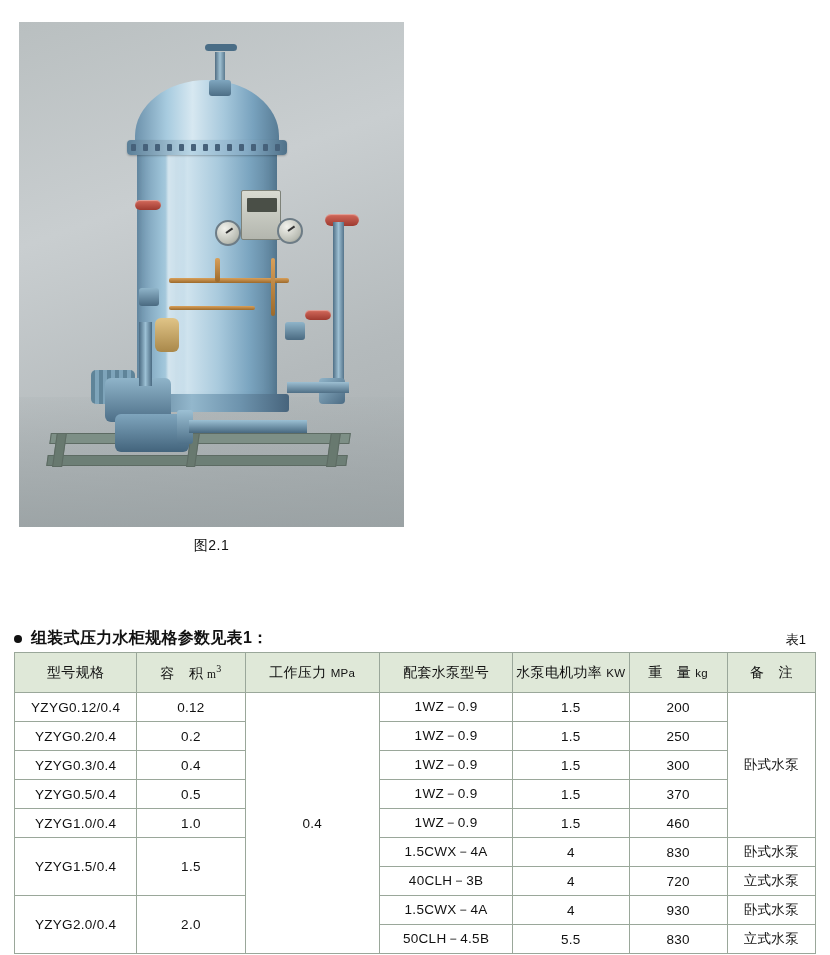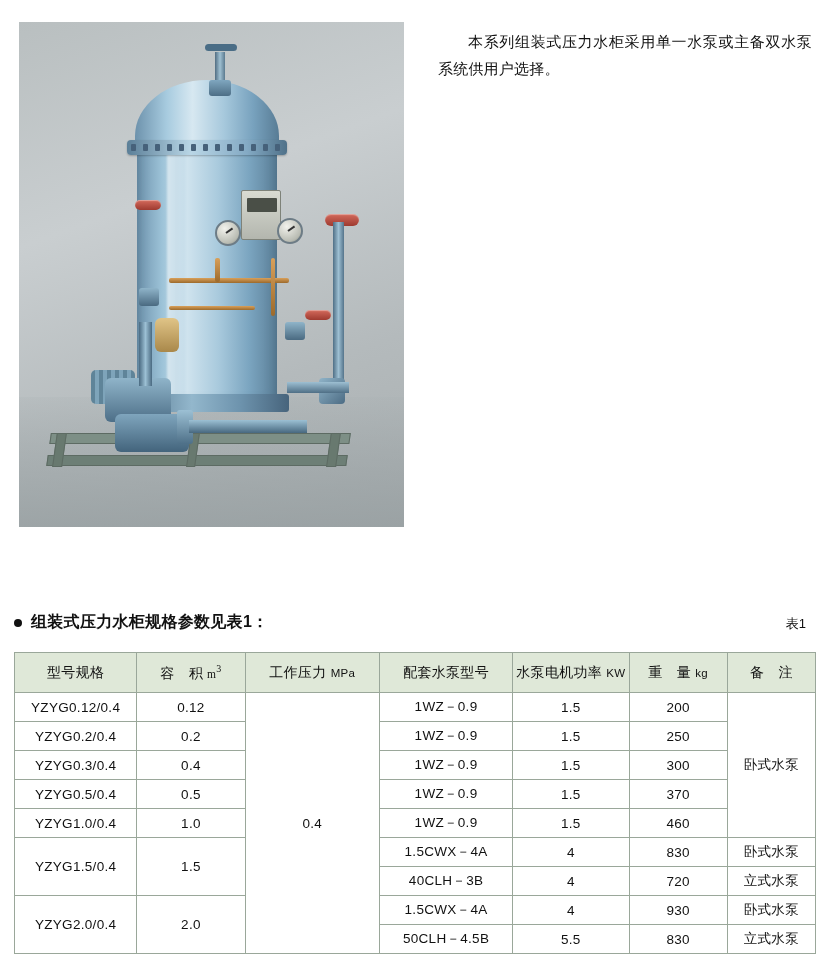--- a/index.html
+++ b/index.html
@@ -248,20 +248,21 @@
   
   .table-section {
     position: absolute;
     left: 0; top: 612px;
     width: 830px;
   }
   .table-head-row {
     position: relative;
     height: 32px;
     padding-left: 19px;
+    margin-top: 16px;
   }
   .table-head-row .bullet-row { position: absolute; left: 14px; top: 0; }
   .table-head-row .dot { width: 8px; height: 8px; margin-top: 7px; }
   .table-title { font-size: 16px; font-weight: bold; color: #111; letter-spacing: 0.3px; }
   .table-num {
     position: absolute; right: 24px; top: 3px;
     font-size: 13px; color: #111;
   }
 
   table.spec {
@@ -363,23 +364,23 @@
         <div class="pump-body2"></div>
         <div class="pump-flange"></div>
         <div class="pump-pipe"></div>
         <div class="pump-pipe2"></div>
         <div class="valve-yellow"></div>
         <div class="valve-small v1"></div>
         <div class="valve-small v2"></div>
       </div>
     </div>
 
+    <div class="fig-caption">图2.1</div>
 
     <div class="text-block">
-      <div class="para second">本系列组装式压力水柜采用单一水泵或主备双水泵系统供用户选择。</div>
     </div>
   </div>
 
   <div class="table-section">
     <div class="table-head-row">
       <div class="bullet-row">
         <div class="dot"></div>
         <div class="table-title">组装式压力水柜规格参数见表1：</div>
       </div>
       <div class="table-num">表1</div>

